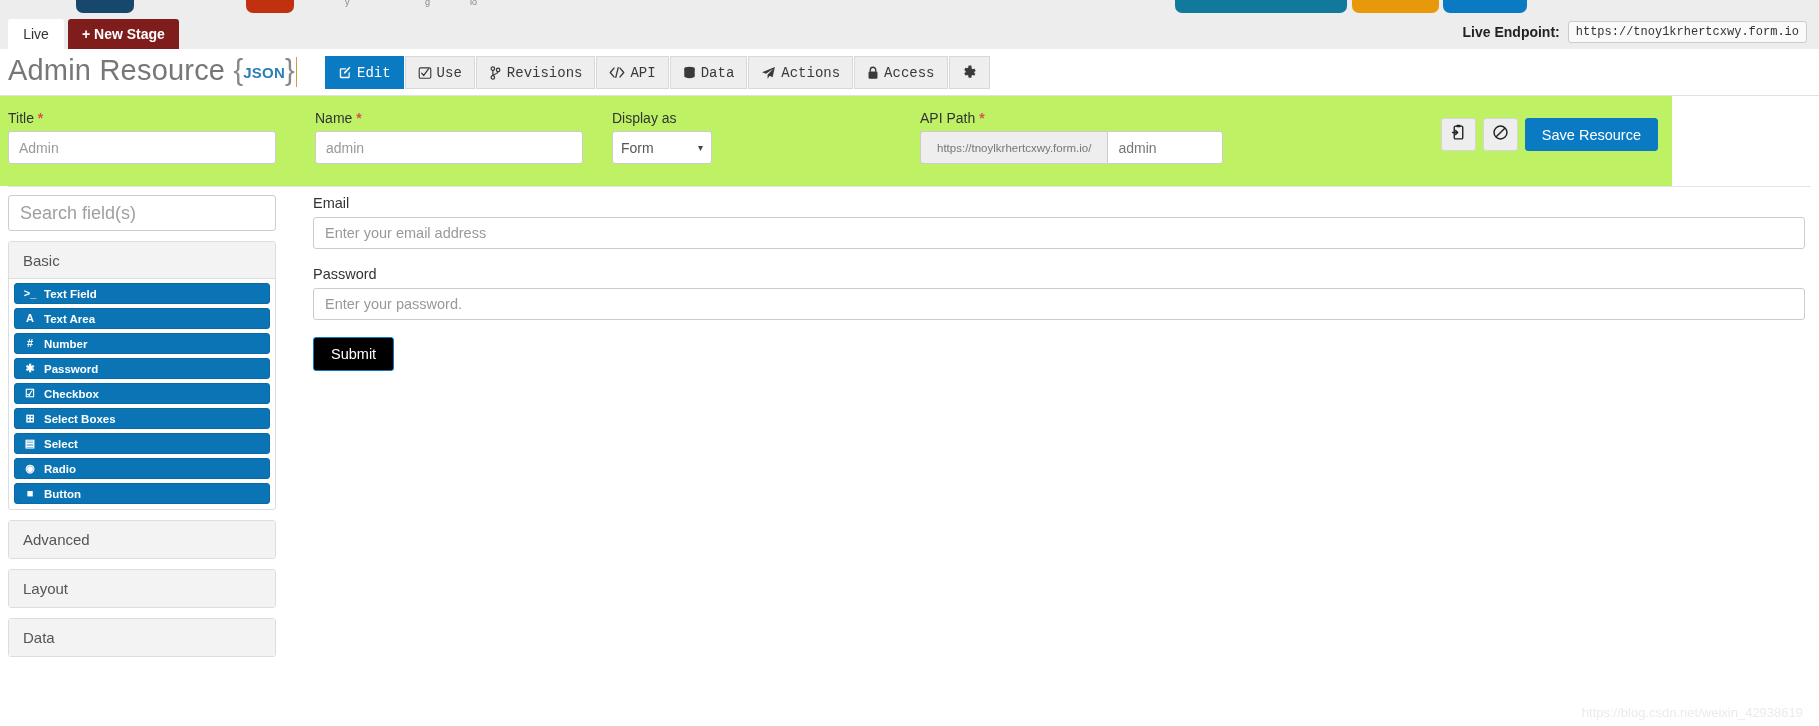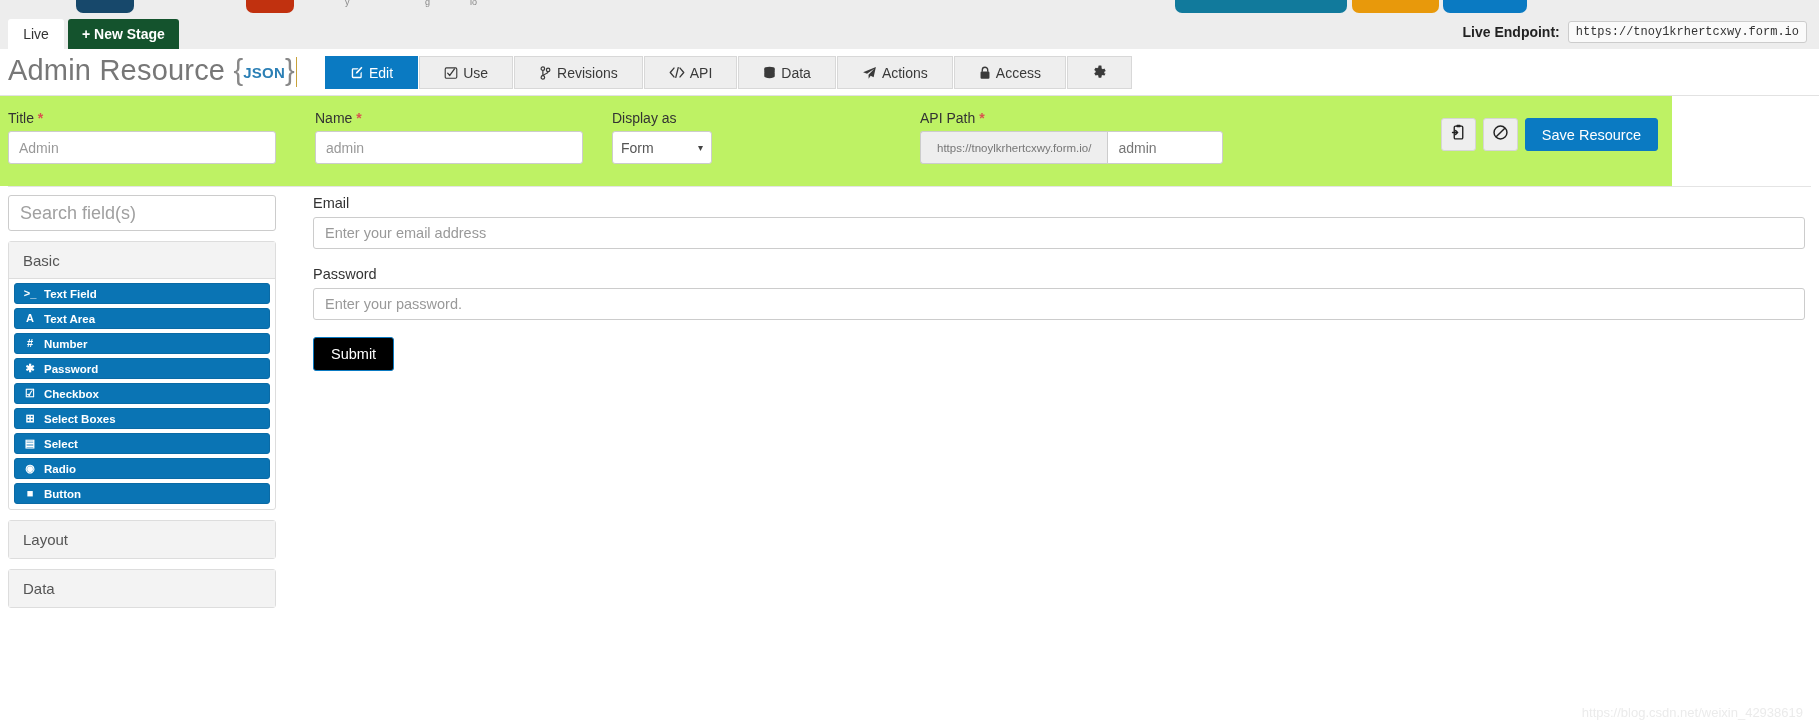--- a/index.html
+++ b/index.html
@@ -33,21 +33,21 @@
     width: 56px; height: 30px;
     background: #ffffff;
     border-radius: 3px 3px 0 0;
     font-size: 14px; color: #333;
     display: flex; align-items: center; justify-content: center;
     cursor: pointer;
   }
   #tab-new-stage {
     position: absolute; left: 68px; top: 3px;
     height: 30px; padding: 0 14px;
-    background: #14532d;
+    background: #7f1d1d;
     border-radius: 3px 3px 0 0;
     color: #fff; font-size: 14px; font-weight: bold;
     display: flex; align-items: center; justify-content: center;
     cursor: pointer;
   }
   #live-endpoint-wrap {
     position: absolute; right: 12px; top: 5px;
     display: flex; align-items: center; gap: 8px;
   }
   #live-endpoint-label {
@@ -84,27 +84,28 @@
   #title-divider {
     position: absolute; left: 296px; top: 8px;
     width: 1px; height: 30px; background: #c8a23a;
   }
   #resource-tabs {
     position: absolute; left: 325px; top: 7px;
     display: flex; gap: 1px;
   }
   .rtab {
     height: 33px;
-    padding: 0 24px;
+    padding: 0 12px;
     display: flex; align-items: center; gap: 5px;
     background: #eeeeee;
     border: 1px solid #d8d8d8;
     font-size: 14px; color: #3a3a3a;
     cursor: pointer;
     white-space: nowrap;
+    font-family: Liberation Mono, monospace;
   }
   .rtab.active {
     background: #0a7ac2;
     border-color: #0a7ac2;
     color: #ffffff;
   }
   .rtab svg { display: block; }
 
   
   #meta-row {
@@ -467,20 +468,23 @@
               <span class="comp-ico">◉</span>
               <span>Radio</span>
             </div>
             <div class="comp-btn">
               <span class="comp-ico">■</span>
               <span>Button</span>
             </div>
           </div>
         </div>
         <div class="panel collapsed">
+          <div class="panel-head">Advanced</div>
+        </div>
+        <div class="panel collapsed">
           <div class="panel-head">Layout</div>
         </div>
         <div class="panel collapsed">
           <div class="panel-head">Data</div>
         </div>
       </div>
   </div>
 
   <div id="form-preview"><div class="pf-group">
         <div class="pf-label">Email</div>

